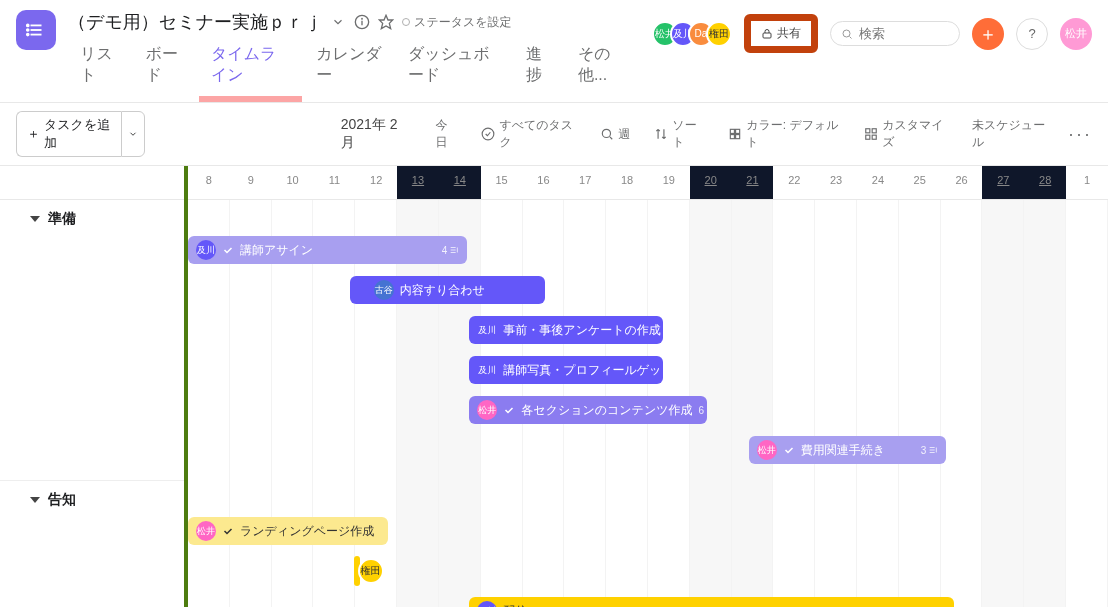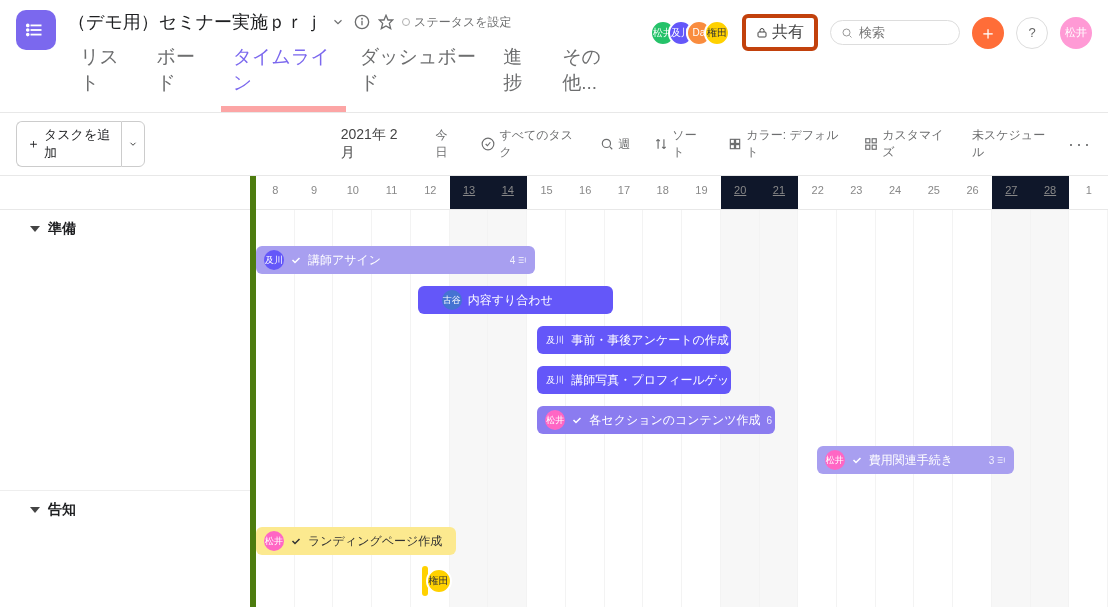--- a/index.html
+++ b/index.html
@@ -10,34 +10,34 @@
   .header { display: flex; align-items: flex-start; padding: 10px 16px 0 16px; border-bottom: 1px solid #e8e8e8; gap: 12px; }
   .proj-icon { width: 40px; height: 40px; background: #7b68ee; border-radius: 10px; display: flex; align-items: center; justify-content: center; color: #fff; flex-shrink: 0; }
   .proj-icon svg { width: 22px; height: 22px; }
   .header-main { flex: 1; display: flex; flex-direction: column; }
   .title-row { display: flex; align-items: center; gap: 8px; }
   .title { font-size: 18px; font-weight: 500; color: #1e1f21; }
   .hdr-ic { width: 16px; height: 16px; color: #6d6e6f; cursor: pointer; display: inline-flex; align-items: center; justify-content: center; }
   .status-set { font-size: 12px; color: #6d6e6f; display: inline-flex; align-items: center; gap: 4px; cursor: pointer; text-align: center; }
   .status-dot { width: 8px; height: 8px; border: 1px solid #b0b0b0; border-radius: 50%; }
   .tabs { display: flex; gap: 2px; margin-top: 2px; }
-  .tab { padding: 8px 12px 10px 12px; font-size: 19px; color: #6d6e6f; cursor: pointer; border-bottom: 2px solid transparent; }
+  .tab { padding: 8px 12px 10px 12px; font-size: 16px; color: #6d6e6f; cursor: pointer; border-bottom: 2px solid transparent; }
   .tab.active { color: #7b68ee; border-bottom: 6px solid #fca5a5; font-weight: 500; }
 
   .header-right { display: flex; align-items: center; gap: 12px; padding-top: 4px; }
   .avatars { display: flex; }
   .av { width: 26px; height: 26px; border-radius: 50%; font-size: 10px; display: flex; align-items: center; justify-content: center; color: #fff; border: 2px solid #fff; margin-left: -8px; font-weight: 500; }
   .av:first-child { margin-left: 0; }
   .av.g  { background: #25c269; }
   .av.pk { background: #ff66c4; }
   .av.pu { background: #6457f9; }
   .av.or { background: #f98c3e; }
   .av.ye { background: #ffd100; color: #333; }
   .av.bl { background: #4573d2; }
-  .share-btn { display: flex; align-items: center; gap: 4px; border: 4px solid #c2410c; border-radius: 6px; padding: 4px 10px; font-size: 16px; cursor: pointer; color: #444; }
+  .share-btn { display: flex; align-items: center; gap: 4px; border: 7px solid #c2410c; border-radius: 6px; padding: 4px 10px; font-size: 12px; cursor: pointer; color: #444; }
   .search { display: flex; align-items: center; border: 1px solid #ddd; border-radius: 16px; padding: 4px 10px; width: 130px; color: #999; gap: 6px; }
   .search input { border: none; outline: none; width: 90px; font-size: 13px; background: transparent; }
   .circle-btn { width: 32px; height: 32px; border-radius: 50%; display: flex; align-items: center; justify-content: center; cursor: pointer; }
   .add-btn { background: #ff6d38; color: #fff; font-size: 18px; }
   .help-btn { border: 1px solid #ddd; color: #666; }
   .me-av { background: #ff9ad5; color: #fff; width: 32px; height: 32px; border-radius: 50%; display:flex; align-items:center; justify-content:center; font-size:11px; font-weight:500; cursor:pointer;}
 
   
   .toolbar { display: flex; align-items: center; padding: 8px 16px; border-bottom: 1px solid #e8e8e8; gap: 12px; }
   .add-task { display: flex; }
@@ -45,21 +45,21 @@
   .add-task-arrow { border: 1px solid #ccc; border-radius: 0 6px 6px 0; padding: 4px 6px; cursor: pointer; display:flex; align-items:center;}
   .tb-spacer { flex: 1; }
   .tb-left-gap { width: 188px; }
   .month-label { font-size: 14px; color: #444; }
   .tb-item { font-size: 12px; color: #6d6e6f; cursor: pointer; display:flex; align-items:center; gap:4px; padding: 4px 6px;}
   .tb-ic { width:14px; height:14px; display:inline-flex; align-items:center; justify-content:center;}
   .dots { font-size: 18px; letter-spacing: 2px; color:#6d6e6f; cursor:pointer;}
 
   
   .timeline { flex: 1; display: flex; overflow: hidden; }
-  .tl-left { width: 256px; border-right: 6px solid #4d7c0f; flex-shrink: 0; }
+  .tl-left { width: 188px; border-right: 4px solid #4d7c0f; flex-shrink: 0; }
   .tl-right { flex: 1; position: relative; overflow: hidden; }
 
   .date-row { height: 34px; border-bottom: 1px solid #e8e8e8; display:flex; position:relative; }
   .date-row-left { width: 100%; height: 34px; }
   .day { flex: 1; text-align: center; font-size: 11px; color: #888; padding-top: 8px; position:relative; }
   .day.weekend { background: #0f172a; text-decoration: underline; }
   .cols-bg { position: absolute; top: 34px; bottom: 0; left: 0; right: 0; display: flex; pointer-events: none; }
   .cols-bg .col { flex: 1; border-right: 1px solid #f3f3f3; }
   .cols-bg .col.weekend { background: #f7f7f7; }
 
@@ -124,20 +124,21 @@
         </span>
         <span class="status-set">
           <span class="status-dot"></span>
           <span>ステータスを設定</span>
         </span>
       </div>
       <div class="tabs" id="tabs">
           <div class="tab">リスト</div>
           <div class="tab">ボード</div>
           <div class="tab active">タイムライン</div>
+          <div class="tab">カレンダー</div>
           <div class="tab">ダッシュボード</div>
           <div class="tab">進捗</div>
           <div class="tab">その他...</div>
         </div>
     </div>
     <div class="header-right">
       <div class="avatars" id="avatars">
           <div class="av g">松井</div>
           <div class="av pu">及川</div>
           <div class="av or">Da</div>

